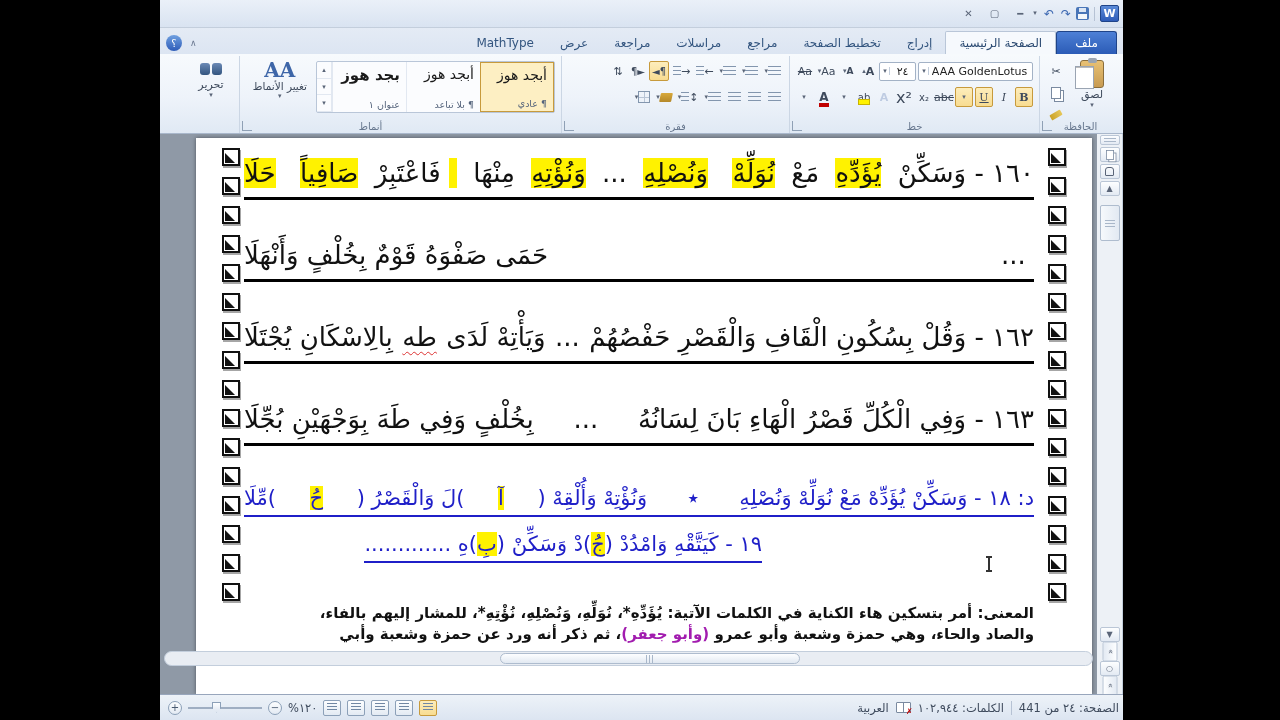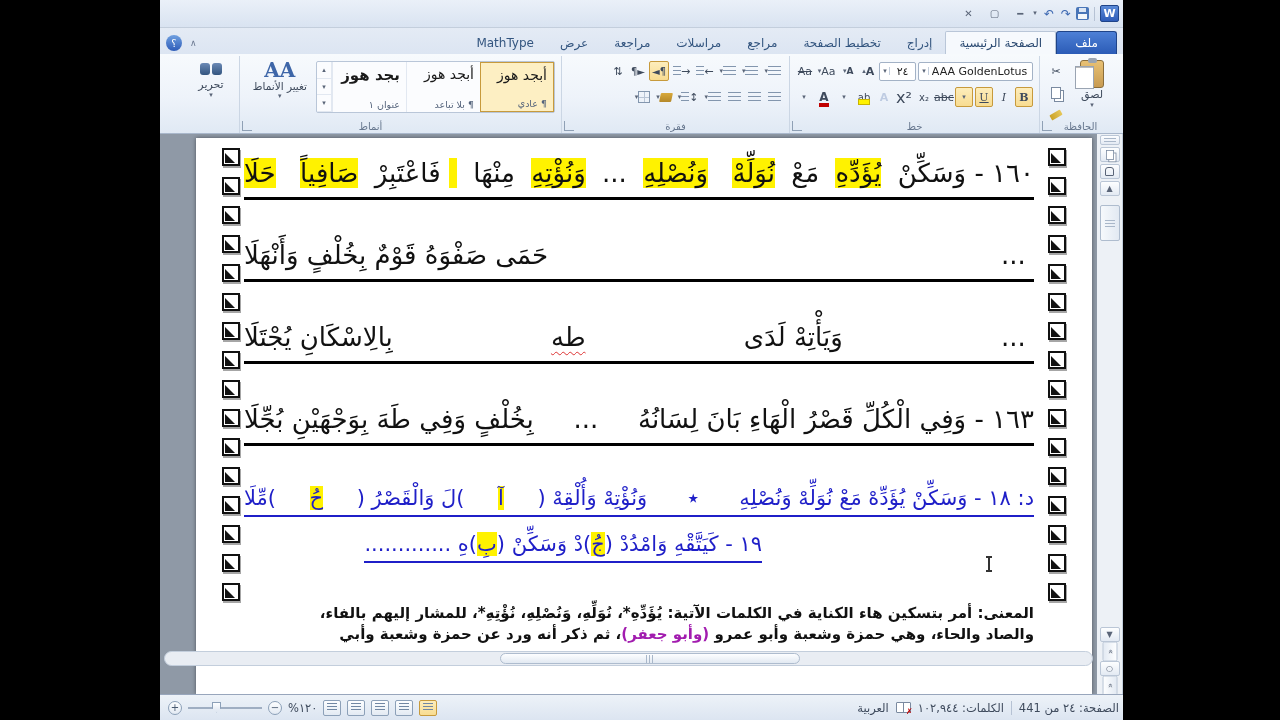--- a/index.html
+++ b/index.html
@@ -374,21 +374,21 @@
           <div class="m-icon"></div>
           <div class="m-icon"></div>
           <div class="m-icon"></div>
           <div class="m-icon"></div>
           <div class="m-icon"></div>
           <div class="m-icon"></div>
         </div>
       <div class="content">
         <div class="verse"><span>١٦٠ - وَسَكِّنْ </span><span class="hl">يُؤَدِّهِ</span><span> مَعْ </span><span class="hl">نُوَلِّهْ</span><span> </span><span class="hl">وَنُصْلِهِ</span><span> ... </span><span class="hl">وَنُؤْتِهِ</span><span> مِنْهَا </span><span class="hl"> </span><span>فَاعْتَبِرْ </span><span class="hl">صَافِياً</span><span> </span><span class="hl">حَلَا</span></div>
         <div class="verse"><span> ... </span><span>حَمَى صَفْوَهُ قَوْمٌ بِخُلْفٍ وَأَنْهَلَا</span></div>
-        <div class="verse"><span> ... </span><span>وَيَأْتِهْ لَدَى </span><span class="sq">طه</span><span> بِالِاسْكَانِ يُجْتَلَا</span></div>
+        <div class="verse"><span>١٦٢ - وَقُلْ بِسُكُونِ الْقَافِ وَالْقَصْرِ حَفْصُهُمْ</span><span> ... </span><span>وَيَأْتِهْ لَدَى </span><span class="sq">طه</span><span> بِالِاسْكَانِ يُجْتَلَا</span></div>
         <div class="verse"><span>١٦٣ - وَفِي الْكُلِّ قَصْرُ الْهَاءِ بَانَ لِسَانُهُ</span><span> ... </span><span>بِخُلْفٍ وَفِي طَهَ بِوَجْهَيْنِ بُجِّلَا</span></div>
         <div class="bluev"><span>د: ١٨ - وَسَكِّنْ يُؤَدِّهْ مَعْ نُوَلِّهْ وَنُصْلِهِ</span><span> ٭ </span><span>وَنُؤْتِهْ وَأُلْقِهْ (</span><span class="hl">آ</span><span>)لَ وَالْقَصْرُ (</span><span class="hl">حُ</span><span>)مِّلَا</span></div>
         <div><div class="bluev short"><span>١٩ - كَيَتَّقْهِ وَامْدُدْ (</span><span class="hl">جُ</span><span>)دْ وَسَكِّنْ (</span><span class="hl">بِ</span><span>)هِ .............</span></div></div>
         <div class="meaning"><span>المعنى: أمر بتسكين هاء الكناية في الكلمات الآتية: يُؤَدِّهِ*، نُوَلِّهِ، وَنُصْلِهِ، نُؤْتِهِ*، للمشار إليهم بالفاء،</span></div>
         <div class="meaning" style="margin-top:0;"><span>والصاد والحاء، وهي حمزة وشعبة وأبو عمرو </span><span class="red">(وأبو جعفر)</span><span>، ثم ذكر أنه ورد عن حمزة وشعبة وأبي</span></div>
       </div>
       <div class="ibeam"></div>
     </div>
     <div class="hscroll">
       <div class="hthumb">

